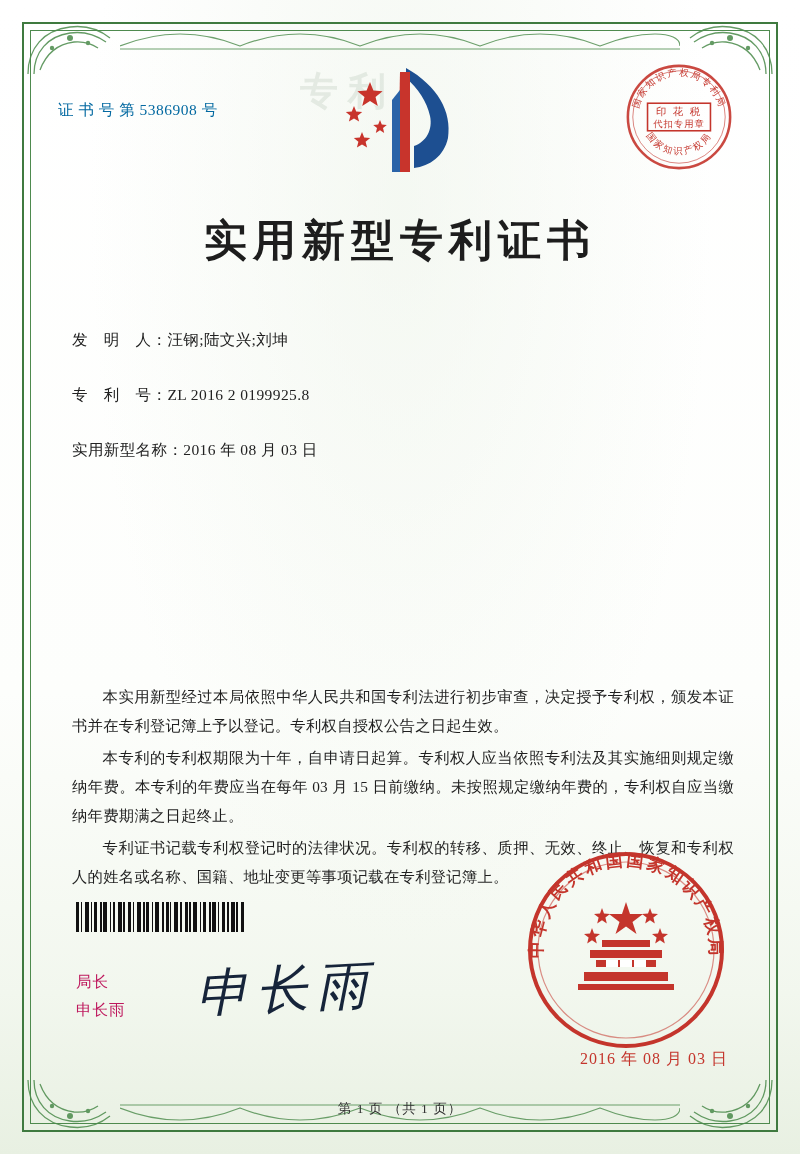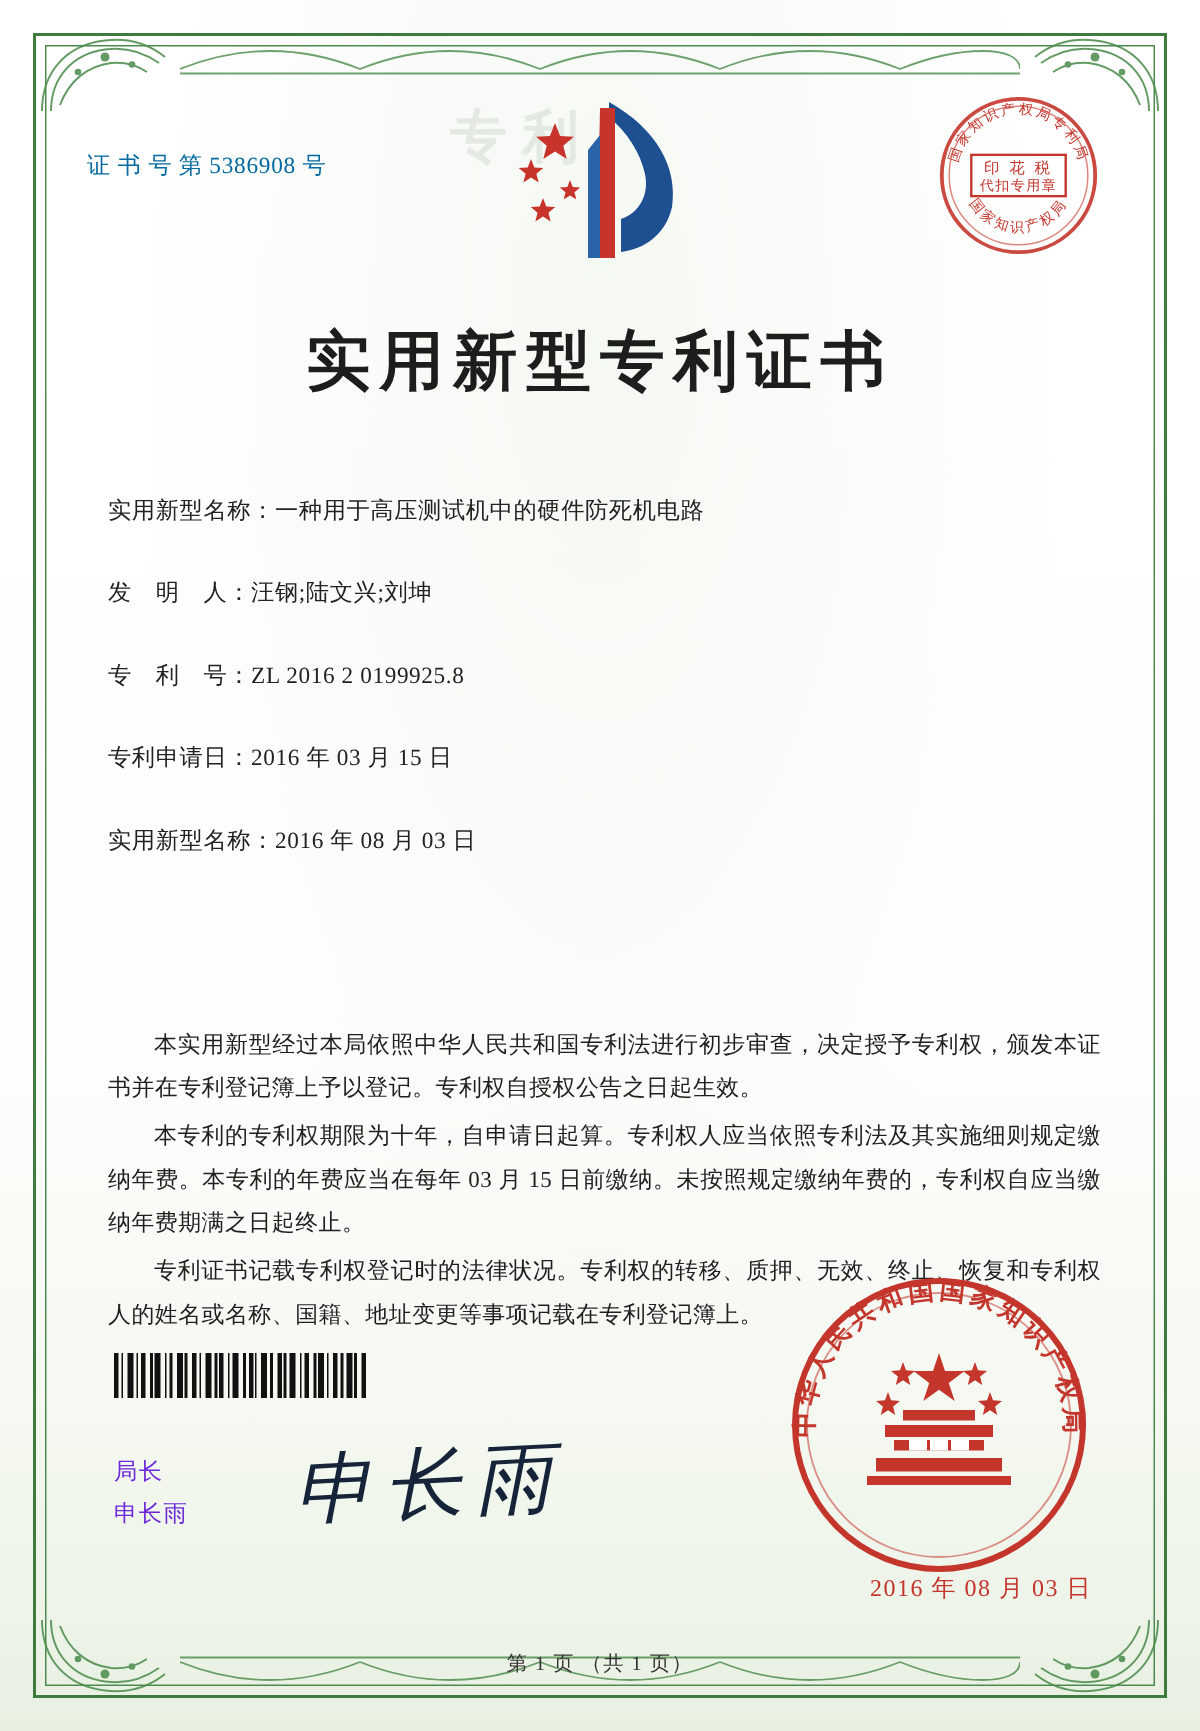--- a/index.html
+++ b/index.html
@@ -181,21 +181,21 @@
     height: 100%;
   }
 
   
   .sign-block {
     position: absolute;
     left: 76px;
     top: 968px;
     font-size: 15.5px;
     line-height: 28px;
-    color: #6d28d9;
+    color: #be185d;
     letter-spacing: 1px;
   }
   .sign-script {
     position: absolute;
     left: 196px;
     top: 955px;
     font-size: 52px;
     color: #16243a;
     font-family: "Liberation Serif", "DejaVu Serif", serif;
     font-style: italic;
@@ -339,30 +339,24 @@
         <rect x="28" y="46" width="64" height="28" fill="none" stroke="#c4352c" stroke-width="1.6"></rect>
         <text x="60" y="58" font-size="10.5" fill="#c4352c" text-anchor="middle" font-family="'Liberation Serif',serif" letter-spacing="2">印 花 税</text>
         <text x="60" y="70" font-size="9.5" fill="#c4352c" text-anchor="middle" font-family="'Liberation Serif',serif" letter-spacing="1">代扣专用章</text>
       </svg>
     </div>
 
     <div class="doc-title">实用新型专利证书</div>
 
     <div class="fields">
       <div class="field-row">
-        <span class="field-label">实用新型名称：</span><span class="field-value">一种用于高压测试机中的硬件防死机电路</span>
-      </div>
-      <div class="field-row">
         <span class="field-label">发　明　人：</span><span class="field-value">汪钢;陆文兴;刘坤</span>
       </div>
       <div class="field-row">
         <span class="field-label">专　利　号：</span><span class="field-value">ZL 2016 2 0199925.8</span>
-      </div>
-      <div class="field-row">
-        <span class="field-label">专利申请日：</span><span class="field-value">2016 年 03 月 15 日</span>
       </div>
       <div class="field-row">
         <span class="field-label">实用新型名称：</span><span class="field-value">2016 年 08 月 03 日</span>
       </div>
     </div>
 
     <div class="body-text">
       <p>本实用新型经过本局依照中华人民共和国专利法进行初步审查，决定授予专利权，颁发本证书并在专利登记簿上予以登记。专利权自授权公告之日起生效。</p>
       <p>本专利的专利权期限为十年，自申请日起算。专利权人应当依照专利法及其实施细则规定缴纳年费。本专利的年费应当在每年 03 月 15 日前缴纳。未按照规定缴纳年费的，专利权自应当缴纳年费期满之日起终止。</p>
       <p>专利证书记载专利权登记时的法律状况。专利权的转移、质押、无效、终止、恢复和专利权人的姓名或名称、国籍、地址变更等事项记载在专利登记簿上。</p>

